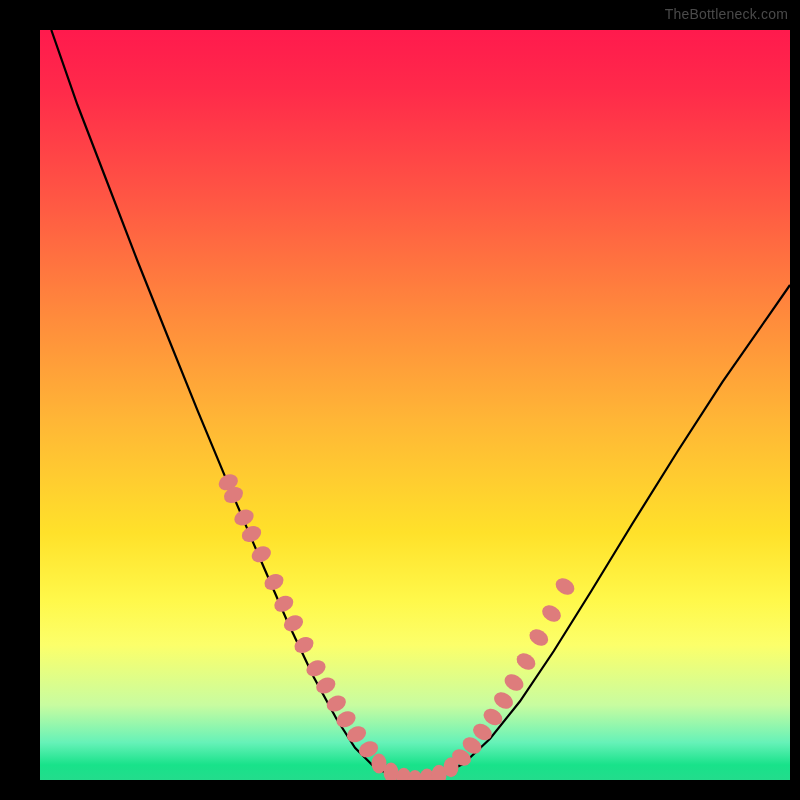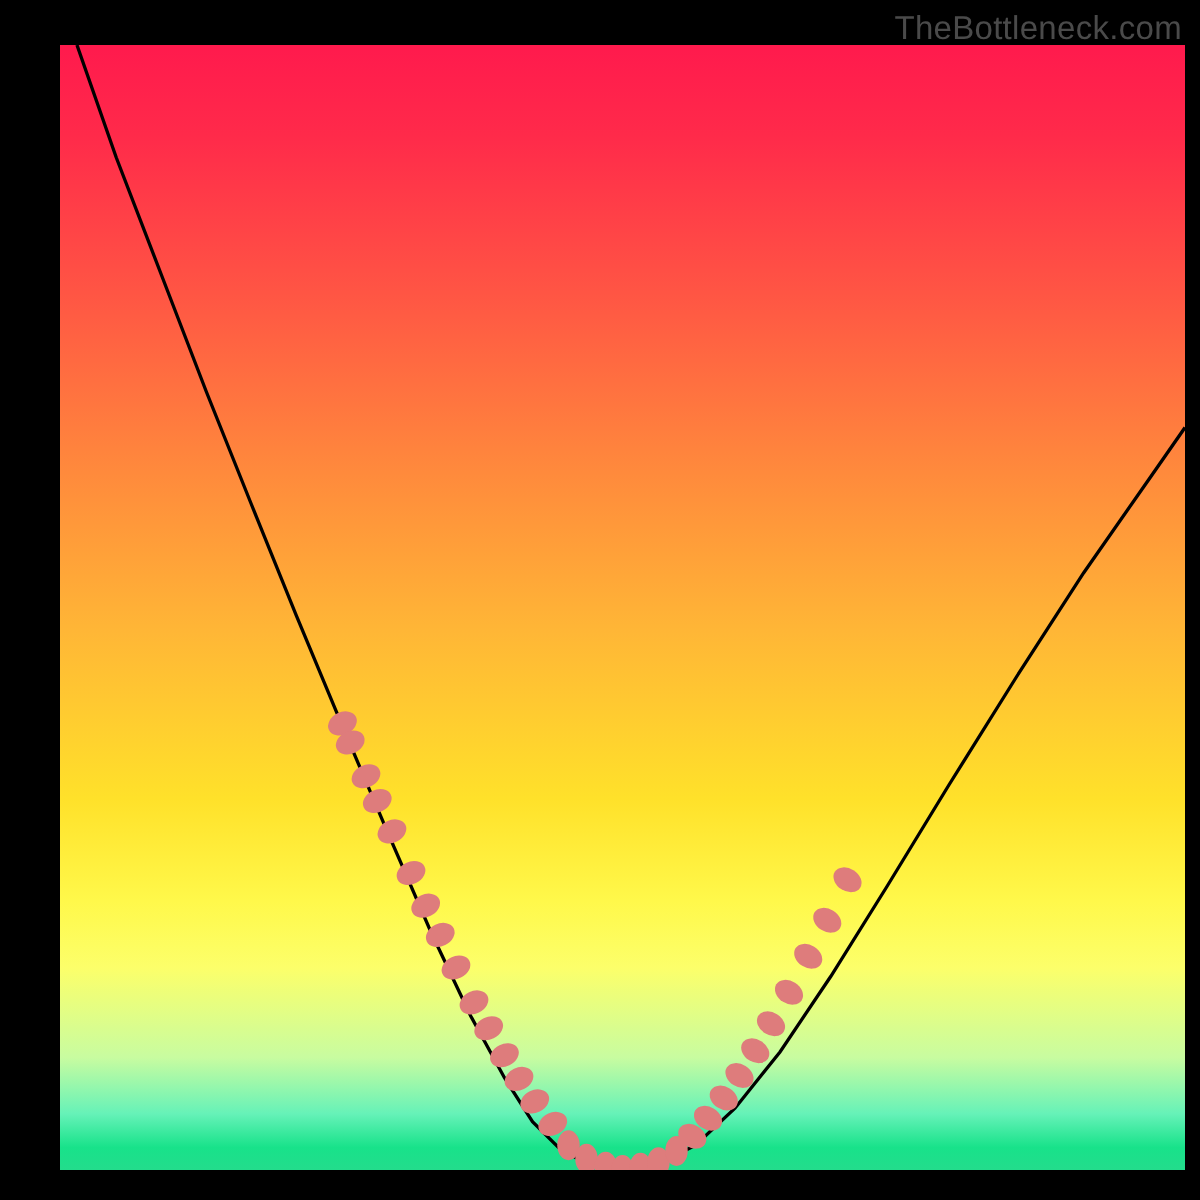--- a/index.html
+++ b/index.html
@@ -37,21 +37,21 @@
       #66f2b8 95%,
       #18e28a 98%,
       #23dc8c 100%
     );
   }
   .watermark {
     position: absolute;
     top: 6px;
     right: 12px;
     color: #4a4a4a;
-    font-size: 22px;
+    font-size: 14px;
     letter-spacing: 0.2px;
     font-weight: 500;
     user-select: none;
   }
   svg.curve {
     position: absolute;
     left: 0; top: 0;
     width: 750px;
     height: 750px;
   }

